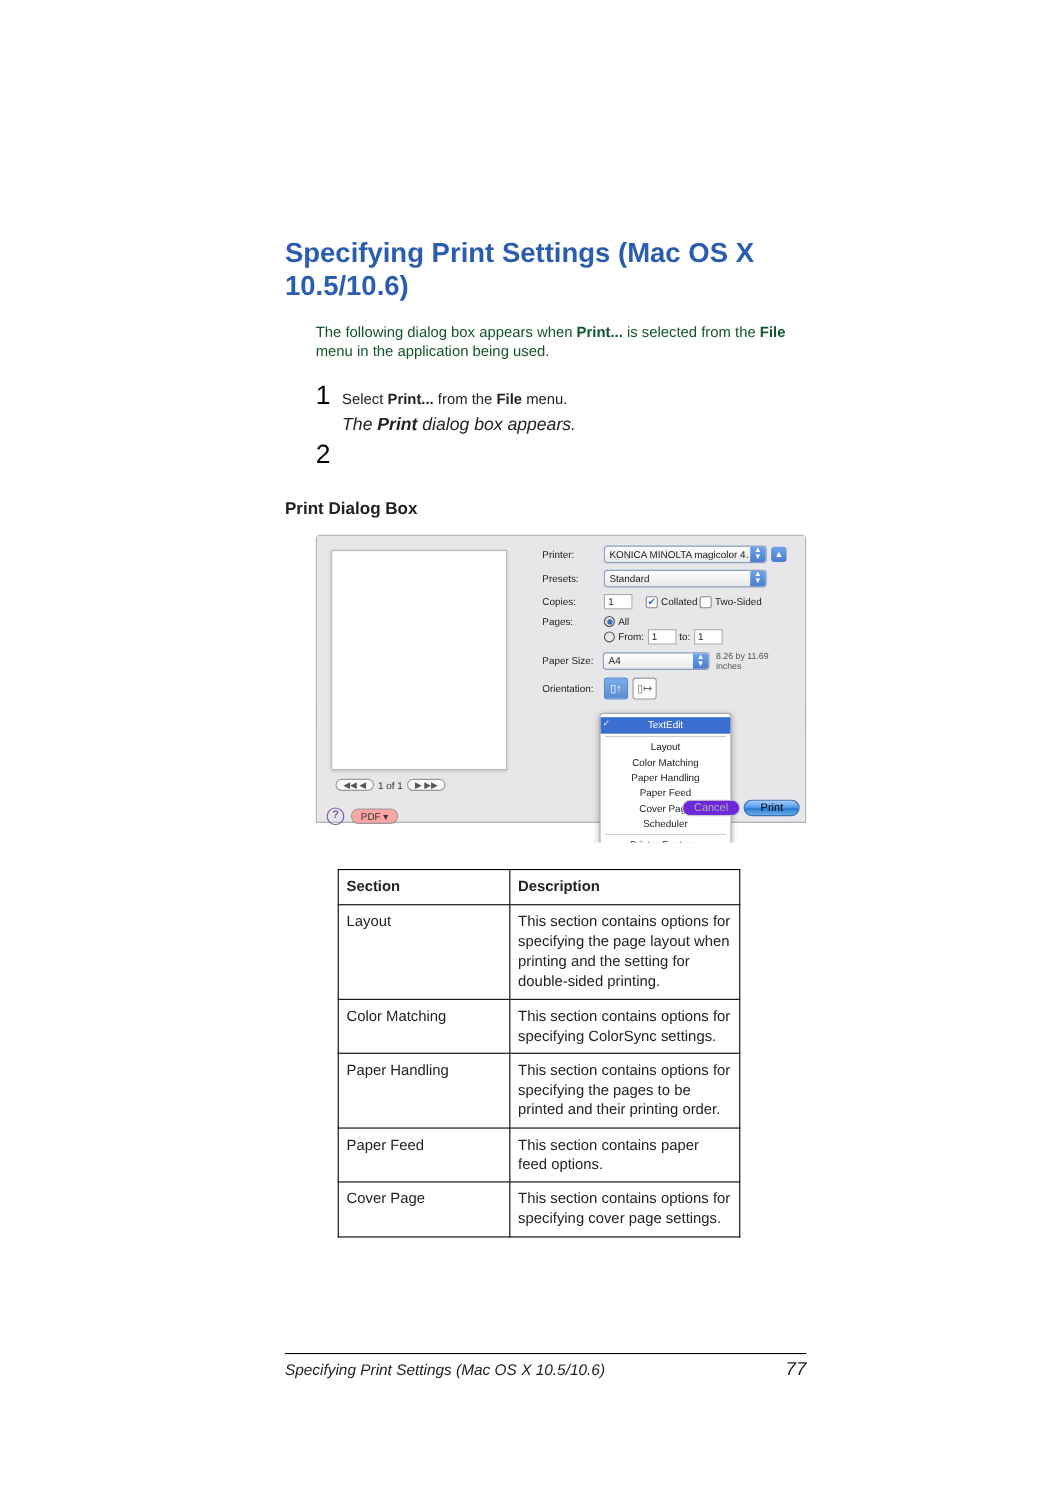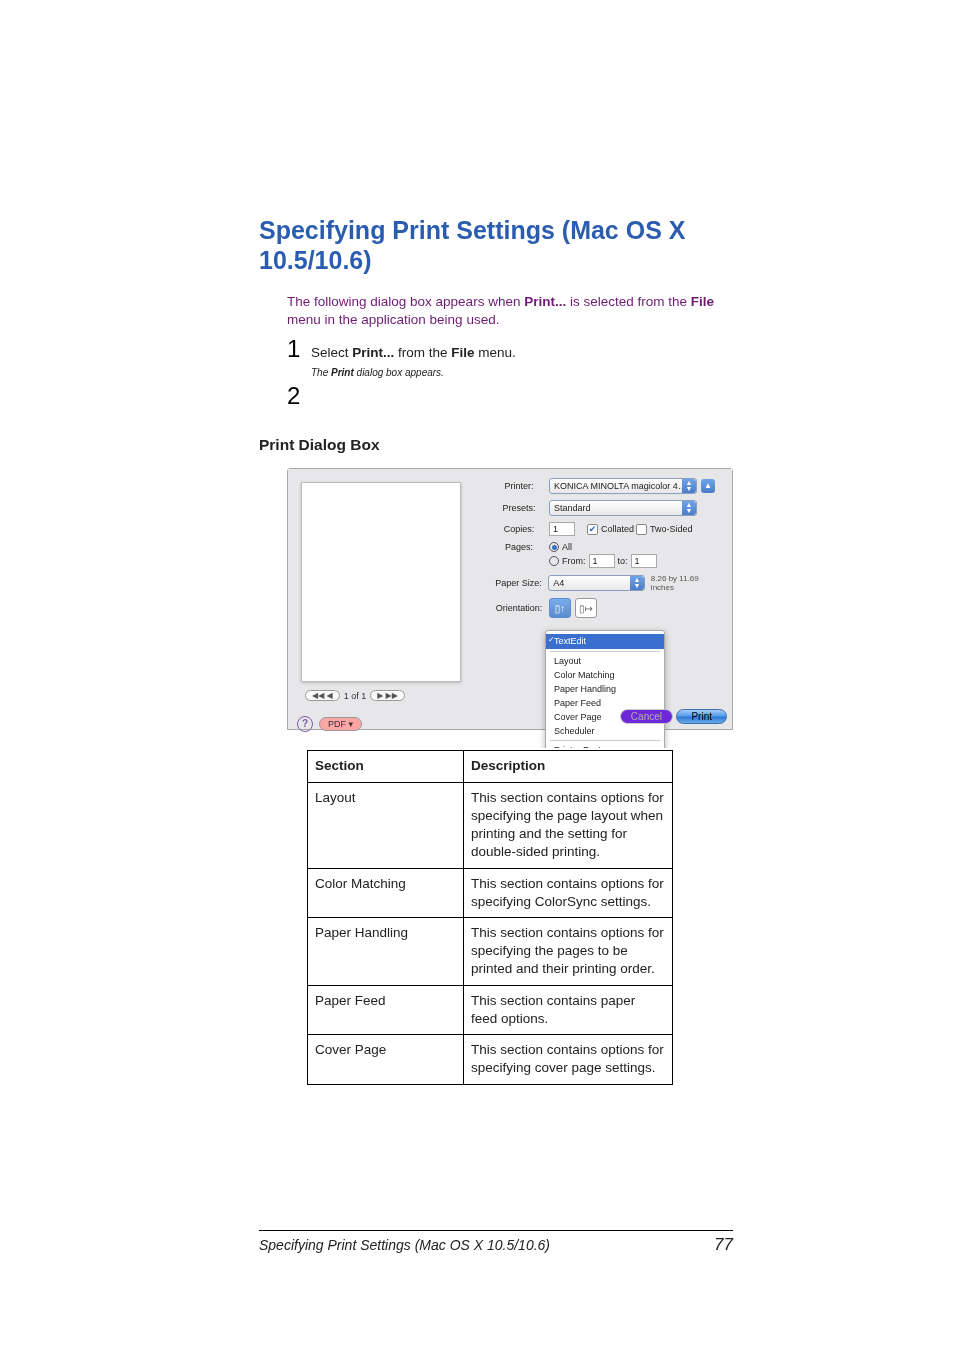--- a/index.html
+++ b/index.html
@@ -16,24 +16,24 @@
   }
   .heading {
     color: #2a5db0;
     font-size: 25px;
     font-weight: bold;
     line-height: 1.2;
     margin-bottom: 18px;
   }
   .intro {
     font-size: 13.5px;
-    color: #701a75;
+    color: #14532d;
     margin-left: 28px;
     line-height: 1.35;
-    margin-bottom: 6px;
+    margin-bottom: 17px;
   }
   .step {
     display: flex;
     align-items: baseline;
     margin-left: 28px;
     margin-top: 2px;
   }
   .step-num {
     font-size: 24px;
     font-family: Arial, sans-serif;
@@ -41,21 +41,21 @@
     width: 24px;
     flex-shrink: 0;
   }
   .step-text {
     font-size: 13.5px;
     color: #222;
     line-height: 1.35;
     padding-top: 6px;
   }
   .step-sub {
-    font-size: 10px;
+    font-size: 16px;
     color: #222;
     font-style: italic;
     margin-left: 52px;
     margin-top: 4px;
     margin-bottom: 4px;
   }
   .subheading {
     font-size: 15.5px;
     font-weight: bold;
     color: #222;
@@ -159,21 +159,21 @@
     font-size: 9px;
     color: #222;
   }
   .dlg-row {
     display: flex;
     align-items: center;
     margin-bottom: 6px;
   }
   .dlg-label {
     width: 56px;
-    text-align: center;
+    text-align: left;
     padding-right: 4px;
   }
   .aqua-select {
     background: linear-gradient(#fefefe,#e8e8ea);
     border: 1px solid #8aa0bf;
     border-radius: 3px;
     height: 16px;
     display: flex;
     align-items: center;
     padding: 0 4px;
@@ -269,20 +269,21 @@
     border: 1px solid #aaa;
     border-radius: 3px;
     box-shadow: 0 2px 6px rgba(0,0,0,0.3);
     font-size: 9px;
     color: #222;
     padding: 3px 0;
   }
   .pop-item {
     padding: 1px 8px;
     line-height: 1.35;
+    text-align: center;
   }
   .pop-item.sel {
     background: #3a6fd0;
     color: #fff;
     position: relative;
   }
   .pop-item.sel::before {
     content: "✓";
     position: absolute;
     left: 2px;
@@ -312,21 +313,21 @@
     font-size: 10px;
     border-radius: 9px;
     border: 1px solid #ccc;
     background: #6d28d9;
     padding: 1px 10px;
   }
 
   
   .tbl-wrap {
     margin-left: 28px;
-    margin-top: 2px;
+    margin-top: 24px;
     width: 386px;
     padding-left: 20px;
   }
   table.desc {
     border-collapse: collapse;
     width: 100%;
     font-size: 13.5px;
     color: #222;
   }
   table.desc th, table.desc td {

